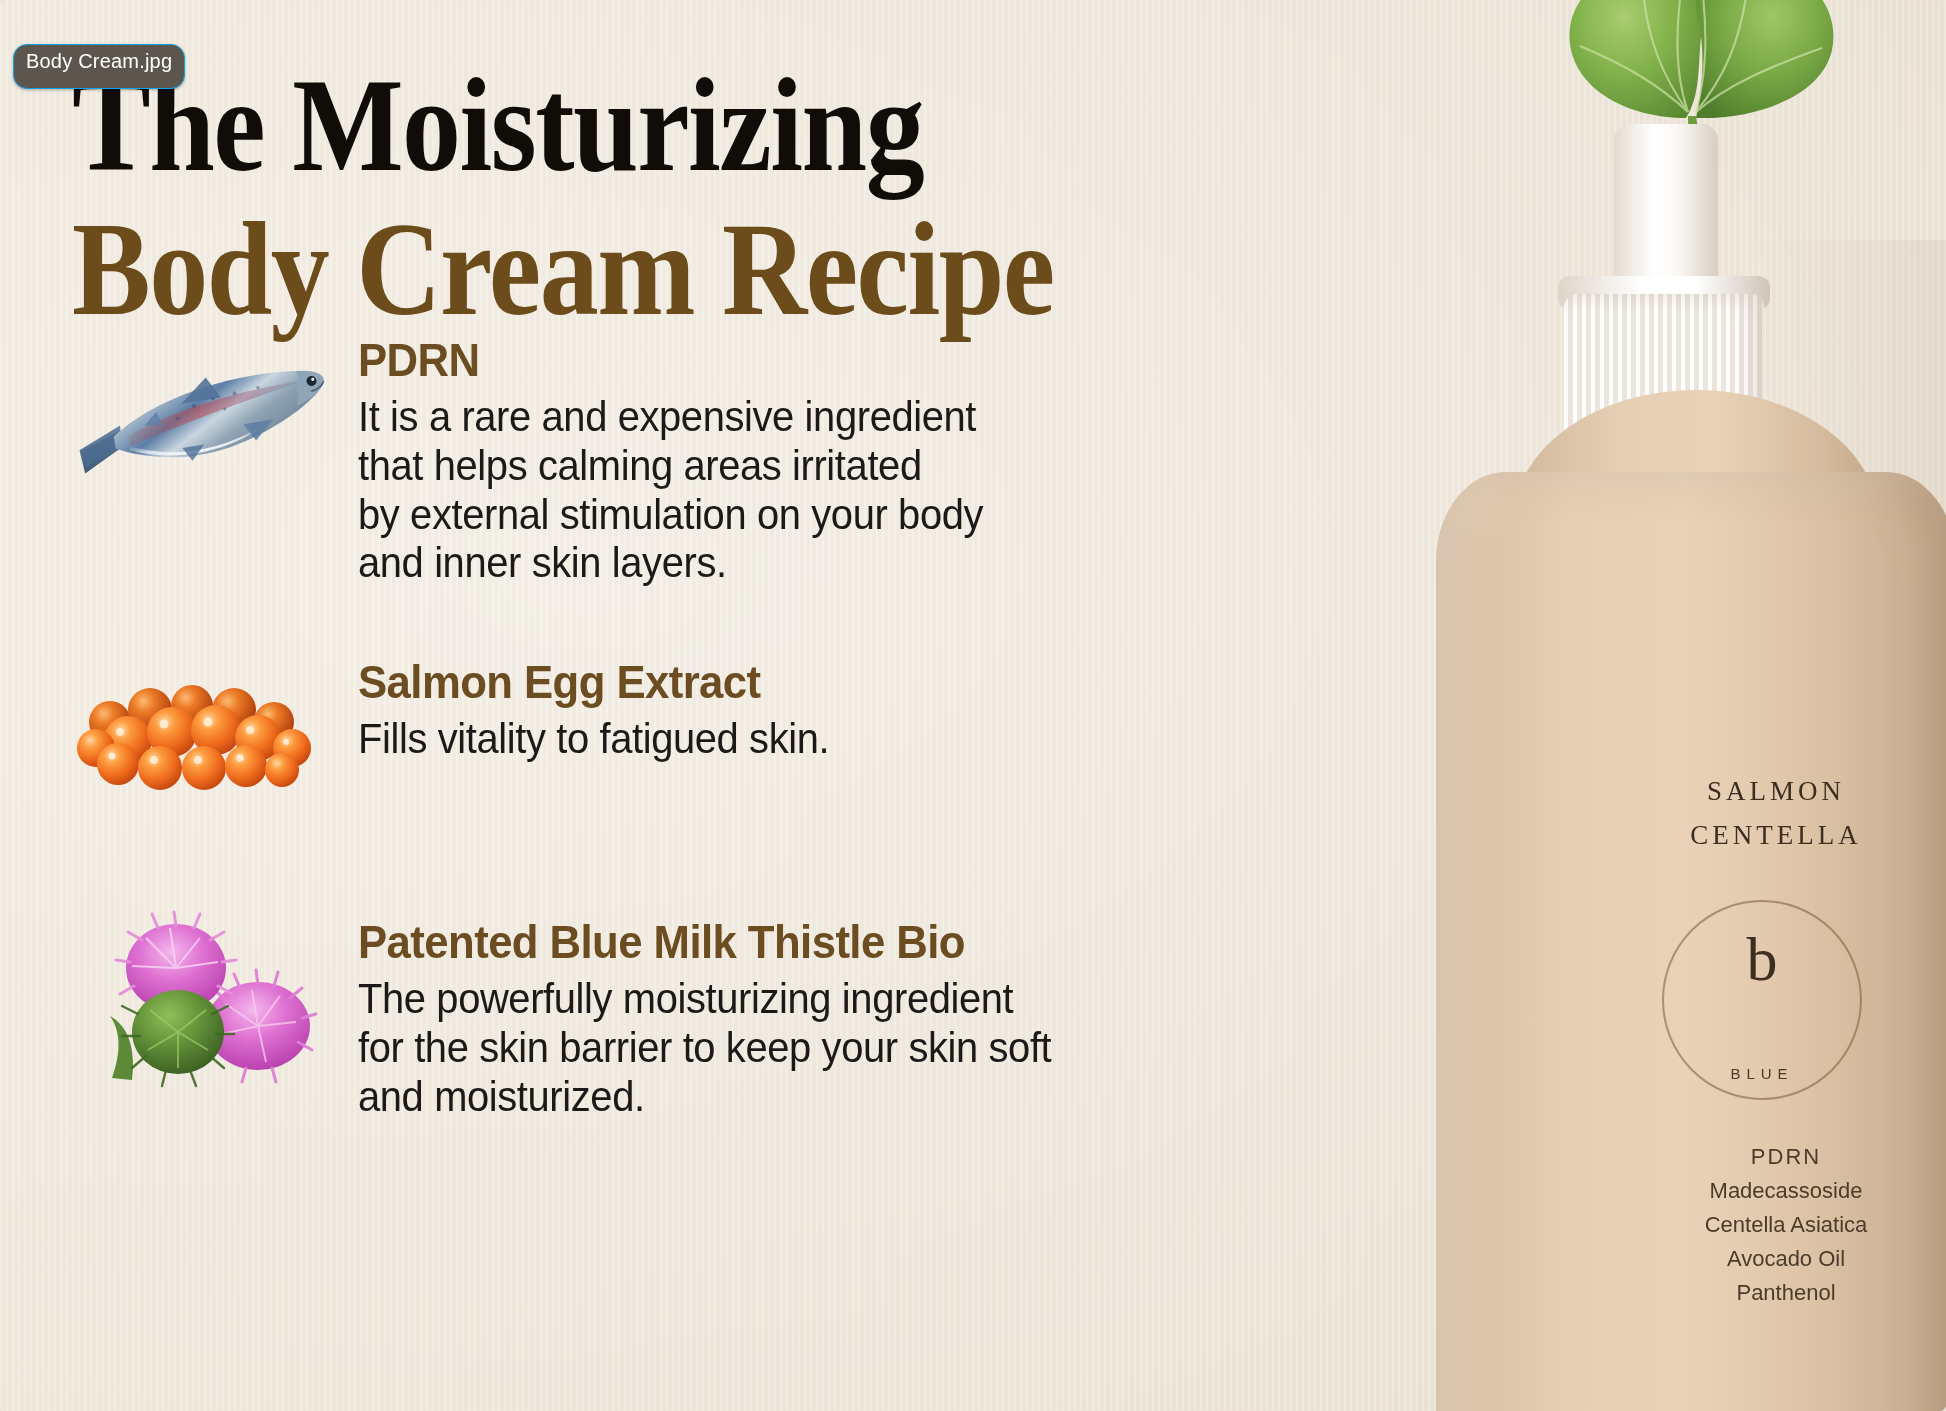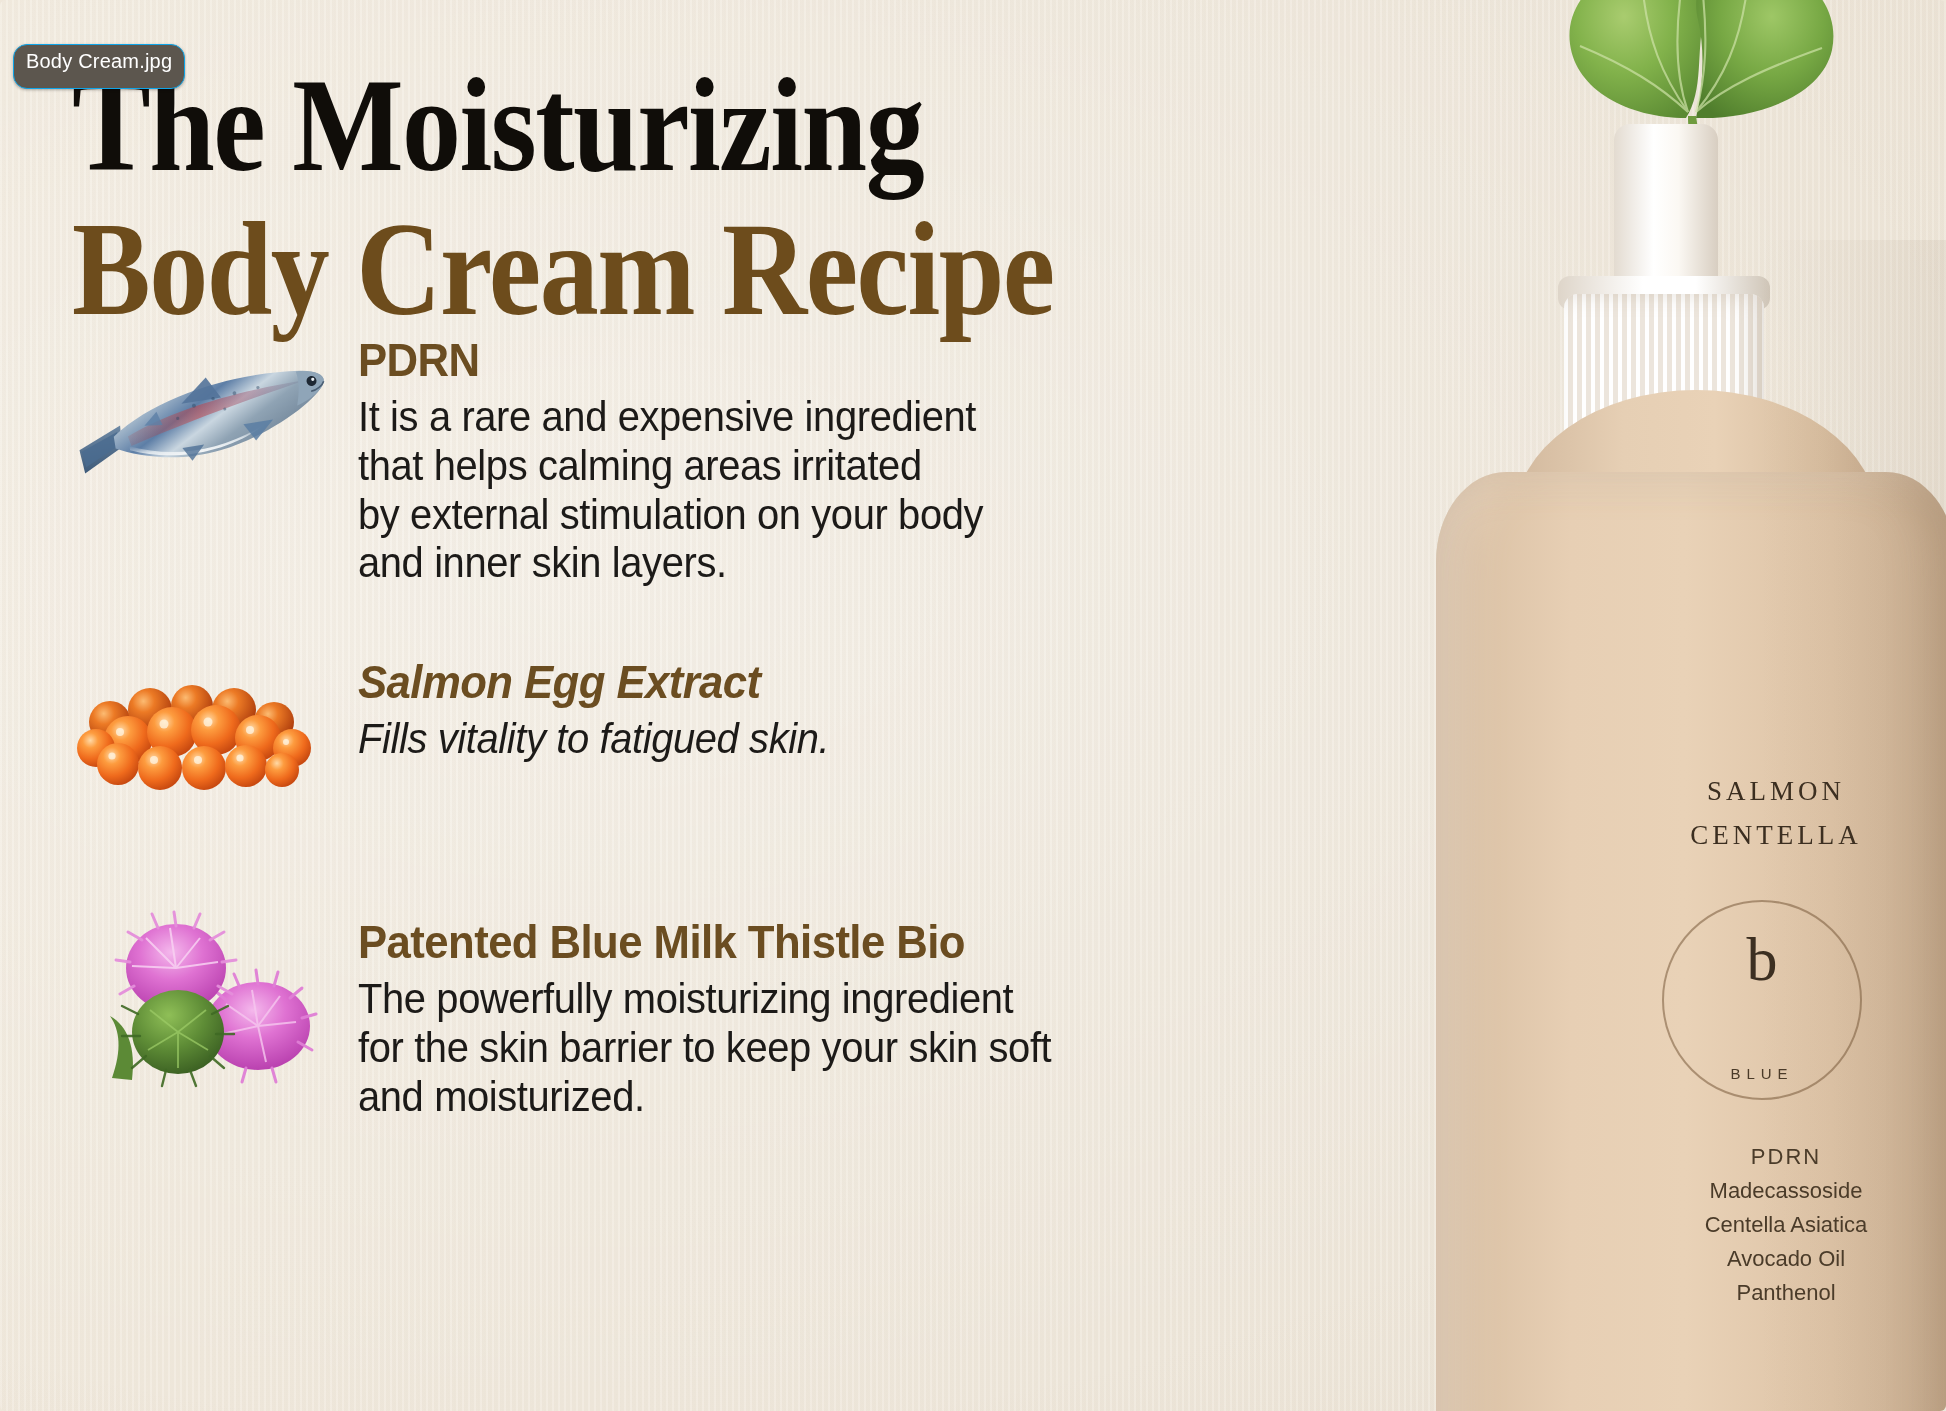--- a/index.html
+++ b/index.html
@@ -97,21 +97,21 @@
     margin-top:9px;
     transform:scaleX(.95);
     transform-origin:left top;
   }
   .ing-desc .ln{ display:block; white-space:nowrap; }
 
   
   #row-pdrn .ing-art{ height:210px; }
   #row-pdrn{ margin-bottom:54px; }
   #row-roe{ margin-bottom:62px; }
-  #row-roe .ing-body{ padding-top:16px;font-style:italic; }
+  #row-roe .ing-body{ padding-top:16px; }
   #row-thistle .ing-body{ padding-top:14px; }
 
   
   .fish{ position:absolute; left:8px; top:22px; transform:rotate(-9deg); }
   
   .roe{ position:absolute; left:10px; top:10px; }
   
   .thistle{ position:absolute; left:18px; top:6px; }
 
   

